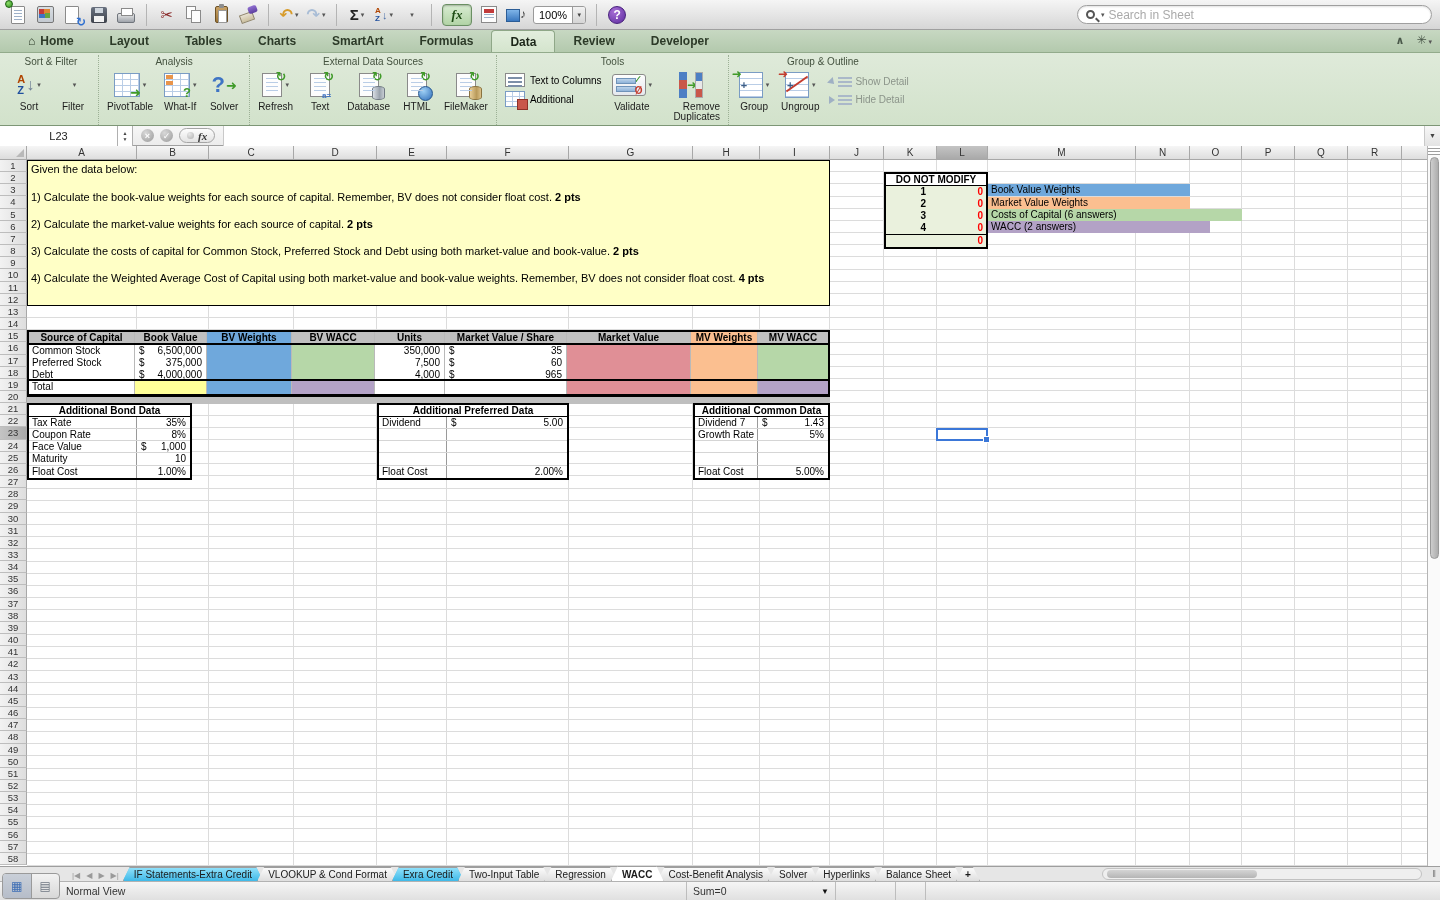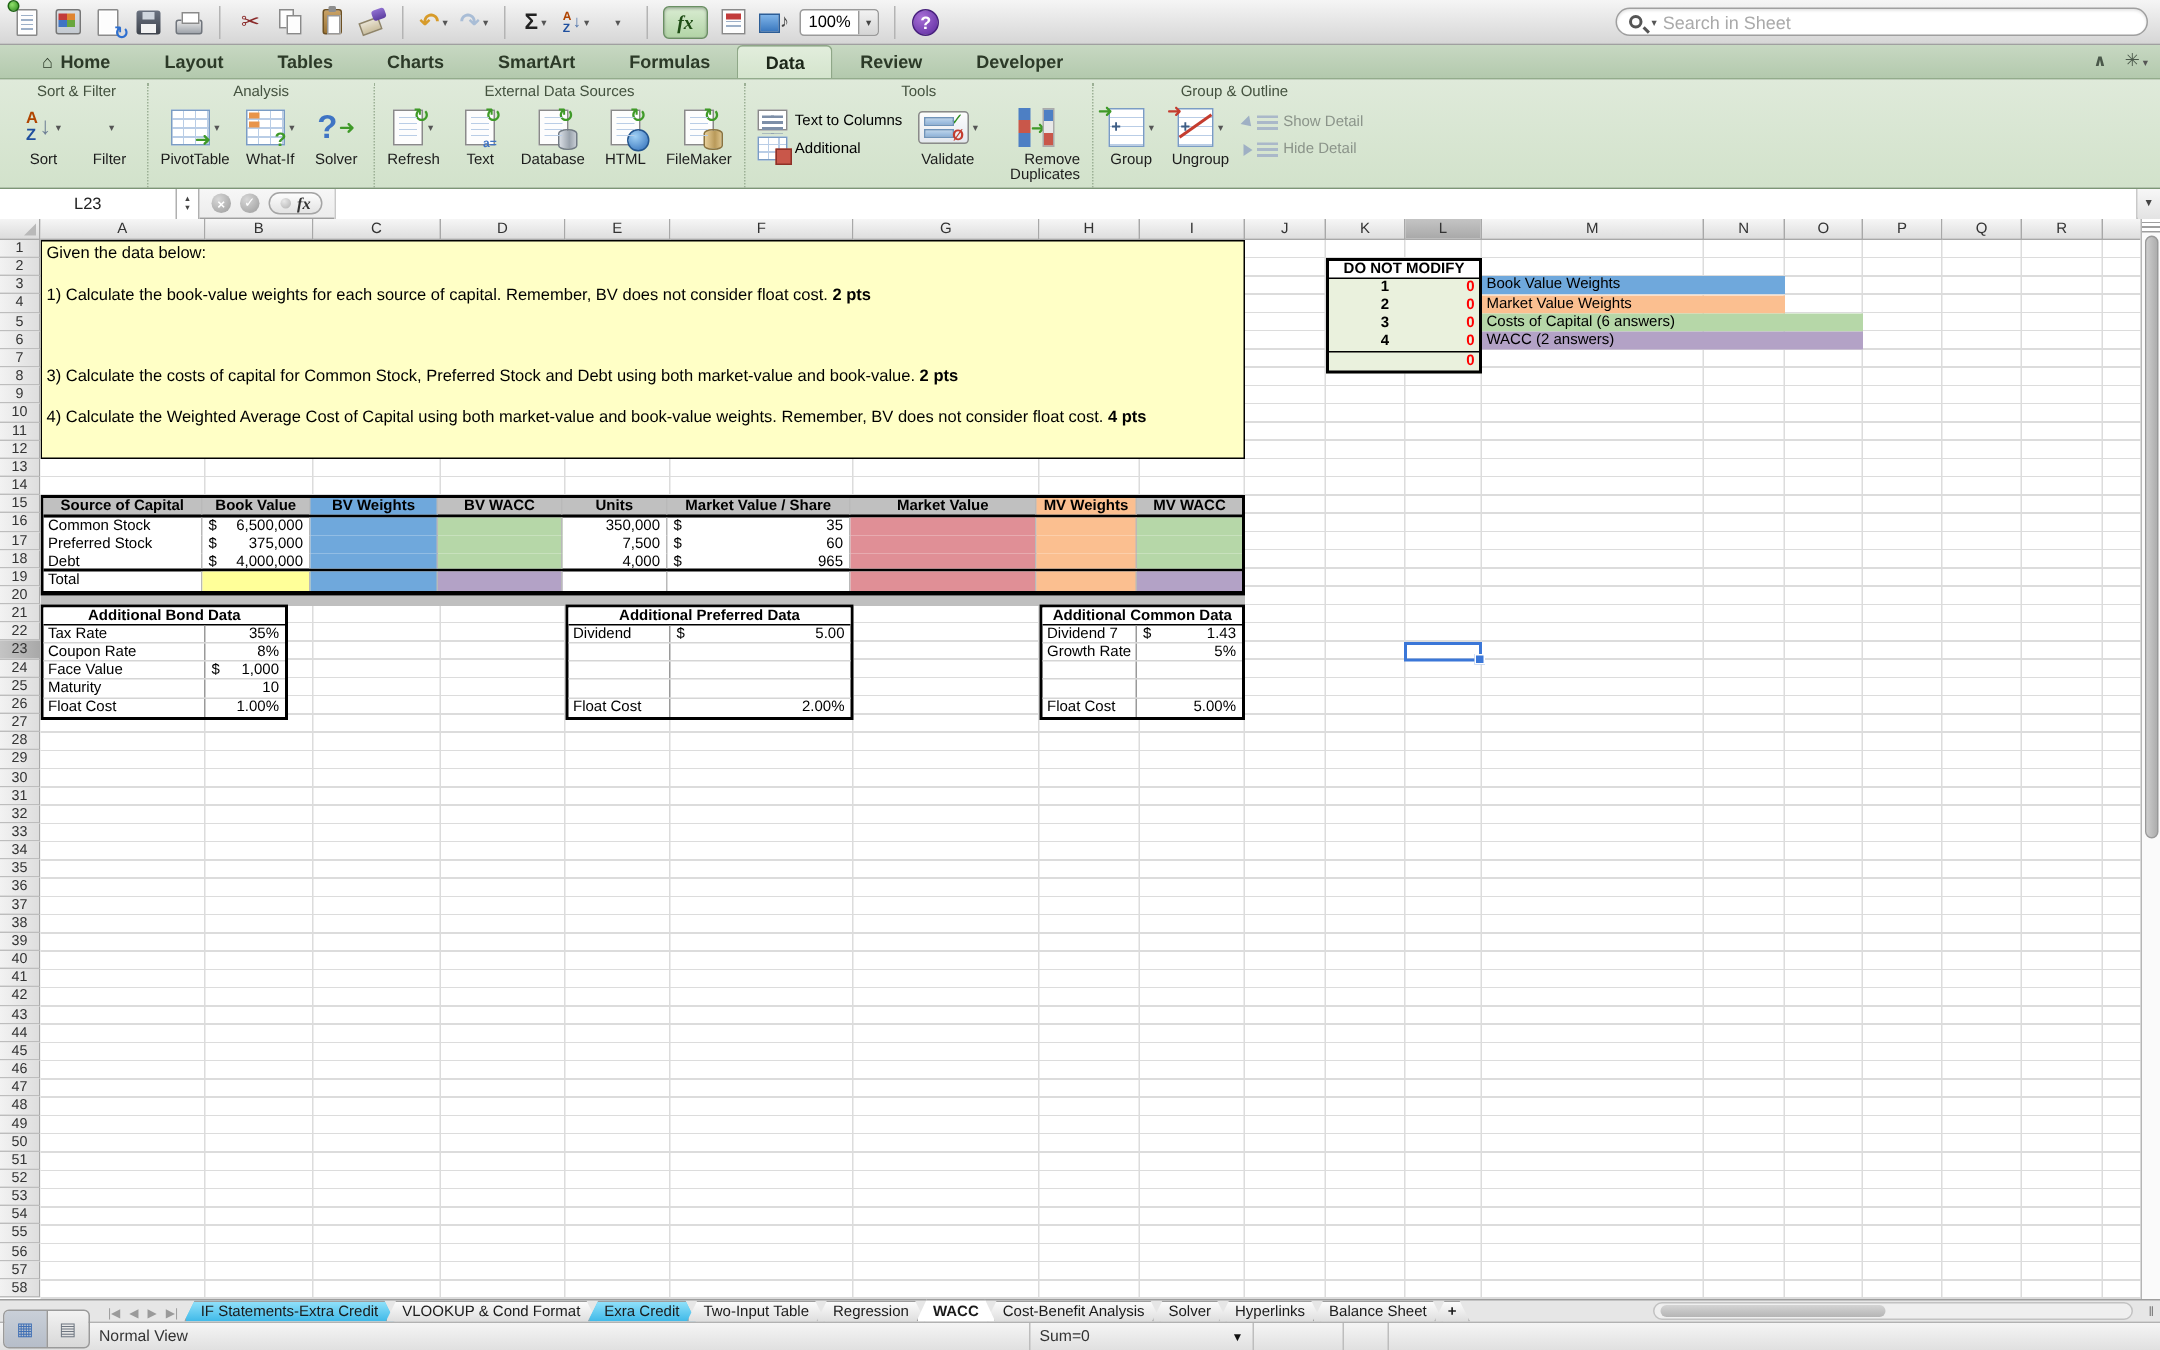--- a/index.html
+++ b/index.html
@@ -665,20 +665,21 @@
           <div class="vl" style="left: 1162px;"></div>
           <div class="vl" style="left: 1214px;"></div>
           <div class="vl" style="left: 1267px;"></div>
           <div class="vl" style="left: 1320px;"></div>
           <div class="vl" style="left: 1374px;"></div>
         </div>
 
       <div class="instr">
         <div class="iline" style="top:2px">Given the data below:</div>
         <div class="iline" style="top:30px"><span>1)  Calculate the book-value weights for each source of capital.  Remember, BV does not consider float cost.  </span><b>2 pts</b></div>
+        <div class="iline" style="top:57px"><span>2)  Calculate the market-value weights for each source of capital. </span><b>2 pts</b></div>
         <div class="iline" style="top:84px"><span>3)  Calculate the costs of capital for Common Stock, Preferred Stock and Debt using both market-value and book-value. </span><b>2 pts</b></div>
         <div class="iline" style="top:111px"><span>4)  Calculate the Weighted Average Cost of Capital using both market-value and book-value weights. Remember, BV does not consider float cost.  </span><b>4 pts</b></div>
       </div>
 
       <div class="dnm">
         <div class="dnm-title">DO NOT MODIFY</div>
         <div class="dnm-row">
             <span class="n">1</span>
             <span class="v">0</span>
           </div>
@@ -696,21 +697,21 @@
           </div>
         <div class="dnm-row">
             <span class="n"></span>
             <span class="v">0</span>
           </div>
       </div>
 
       <div class="legend-item" style="left: 961px; top: 24.3px; width: 202px; background-color: rgb(111, 168, 220);">Book Value Weights</div>
       <div class="legend-item" style="left: 961px; top: 36.5px; width: 202px; background-color: rgb(251, 191, 144);">Market Value Weights</div>
       <div class="legend-item" style="left: 961px; top: 48.7px; width: 254px; background-color: rgb(182, 215, 168);">Costs of Capital (6 answers)</div>
-      <div class="legend-item" style="left: 961px; top: 60.9px; width: 254px; background-color: rgb(179, 162, 198);">WACC (2 answers)</div>
+      <div class="legend-item" style="left: 961px; top: 60.9px; width: 222px; background-color: rgb(179, 162, 198);">WACC (2 answers)</div>
 
       <div class="grayband"></div>
 
       <div class="captable">
         <div class="ctrow hdr">
           <div class="c0">Source of Capital</div>
           <div class="c1">Book Value</div>
           <div class="c2" style="background-color: rgb(111, 168, 220);">BV Weights</div>
           <div class="c3">BV WACC</div>
           <div class="c4">Units</div>

